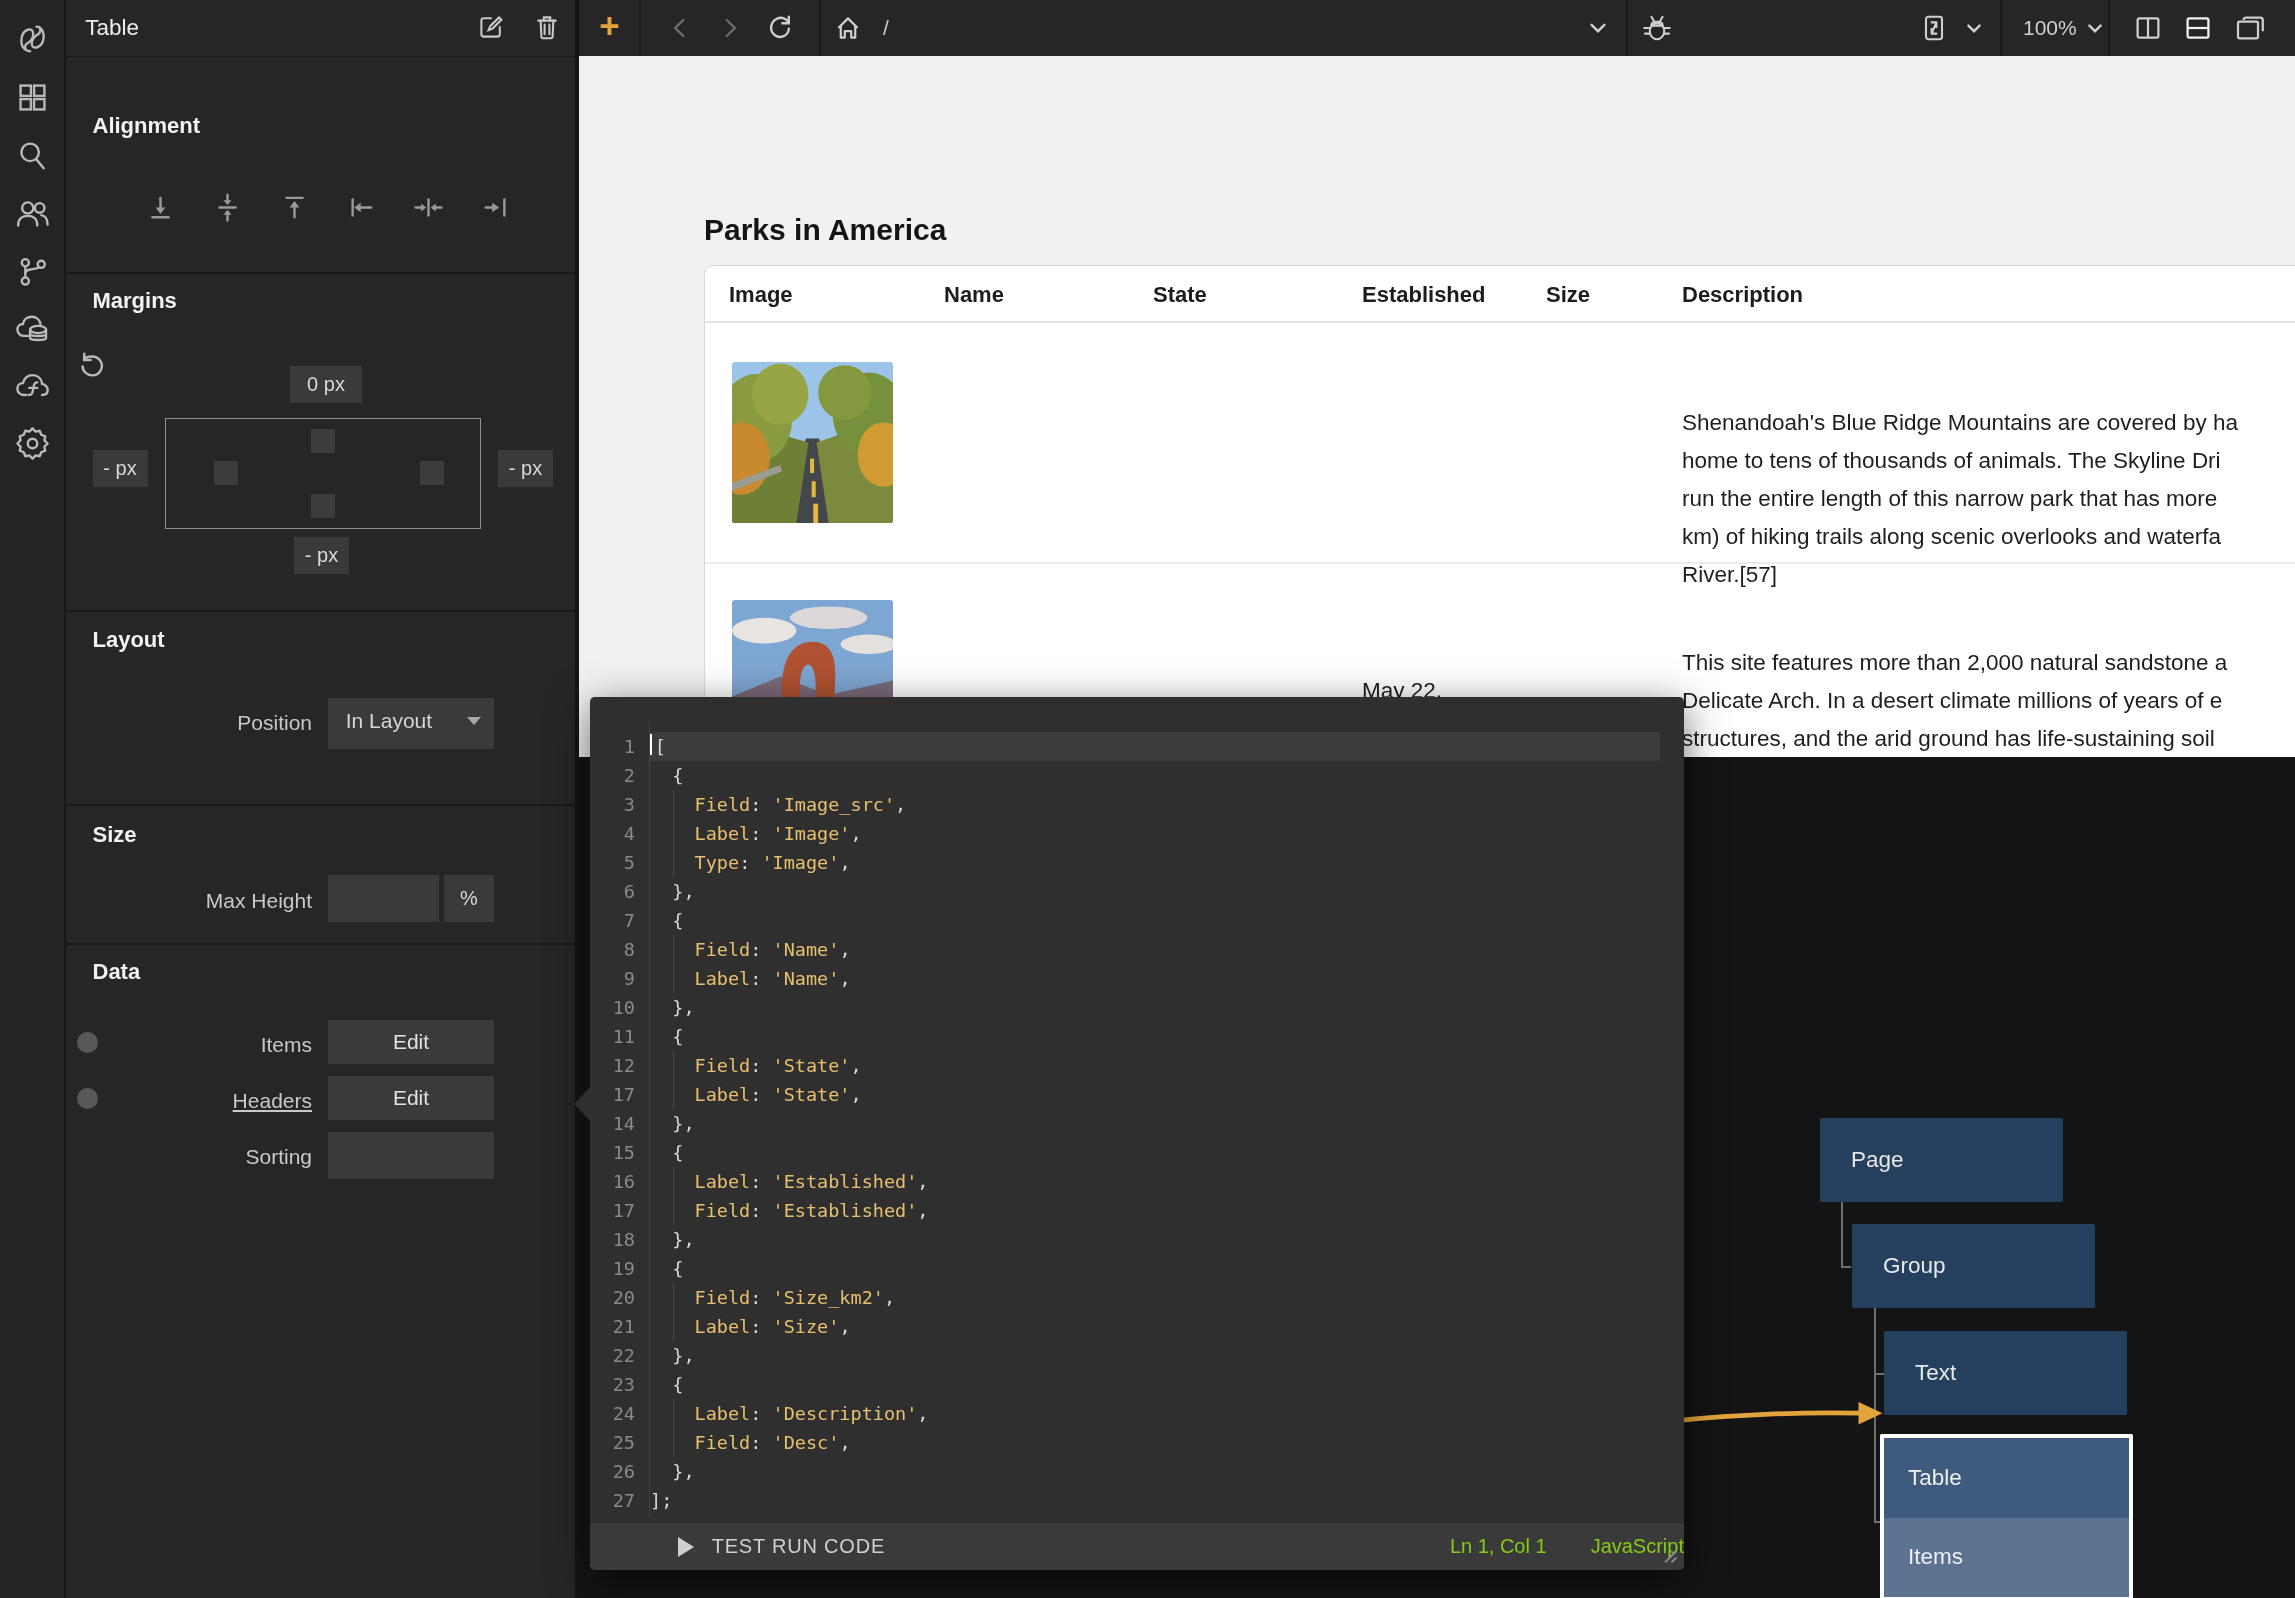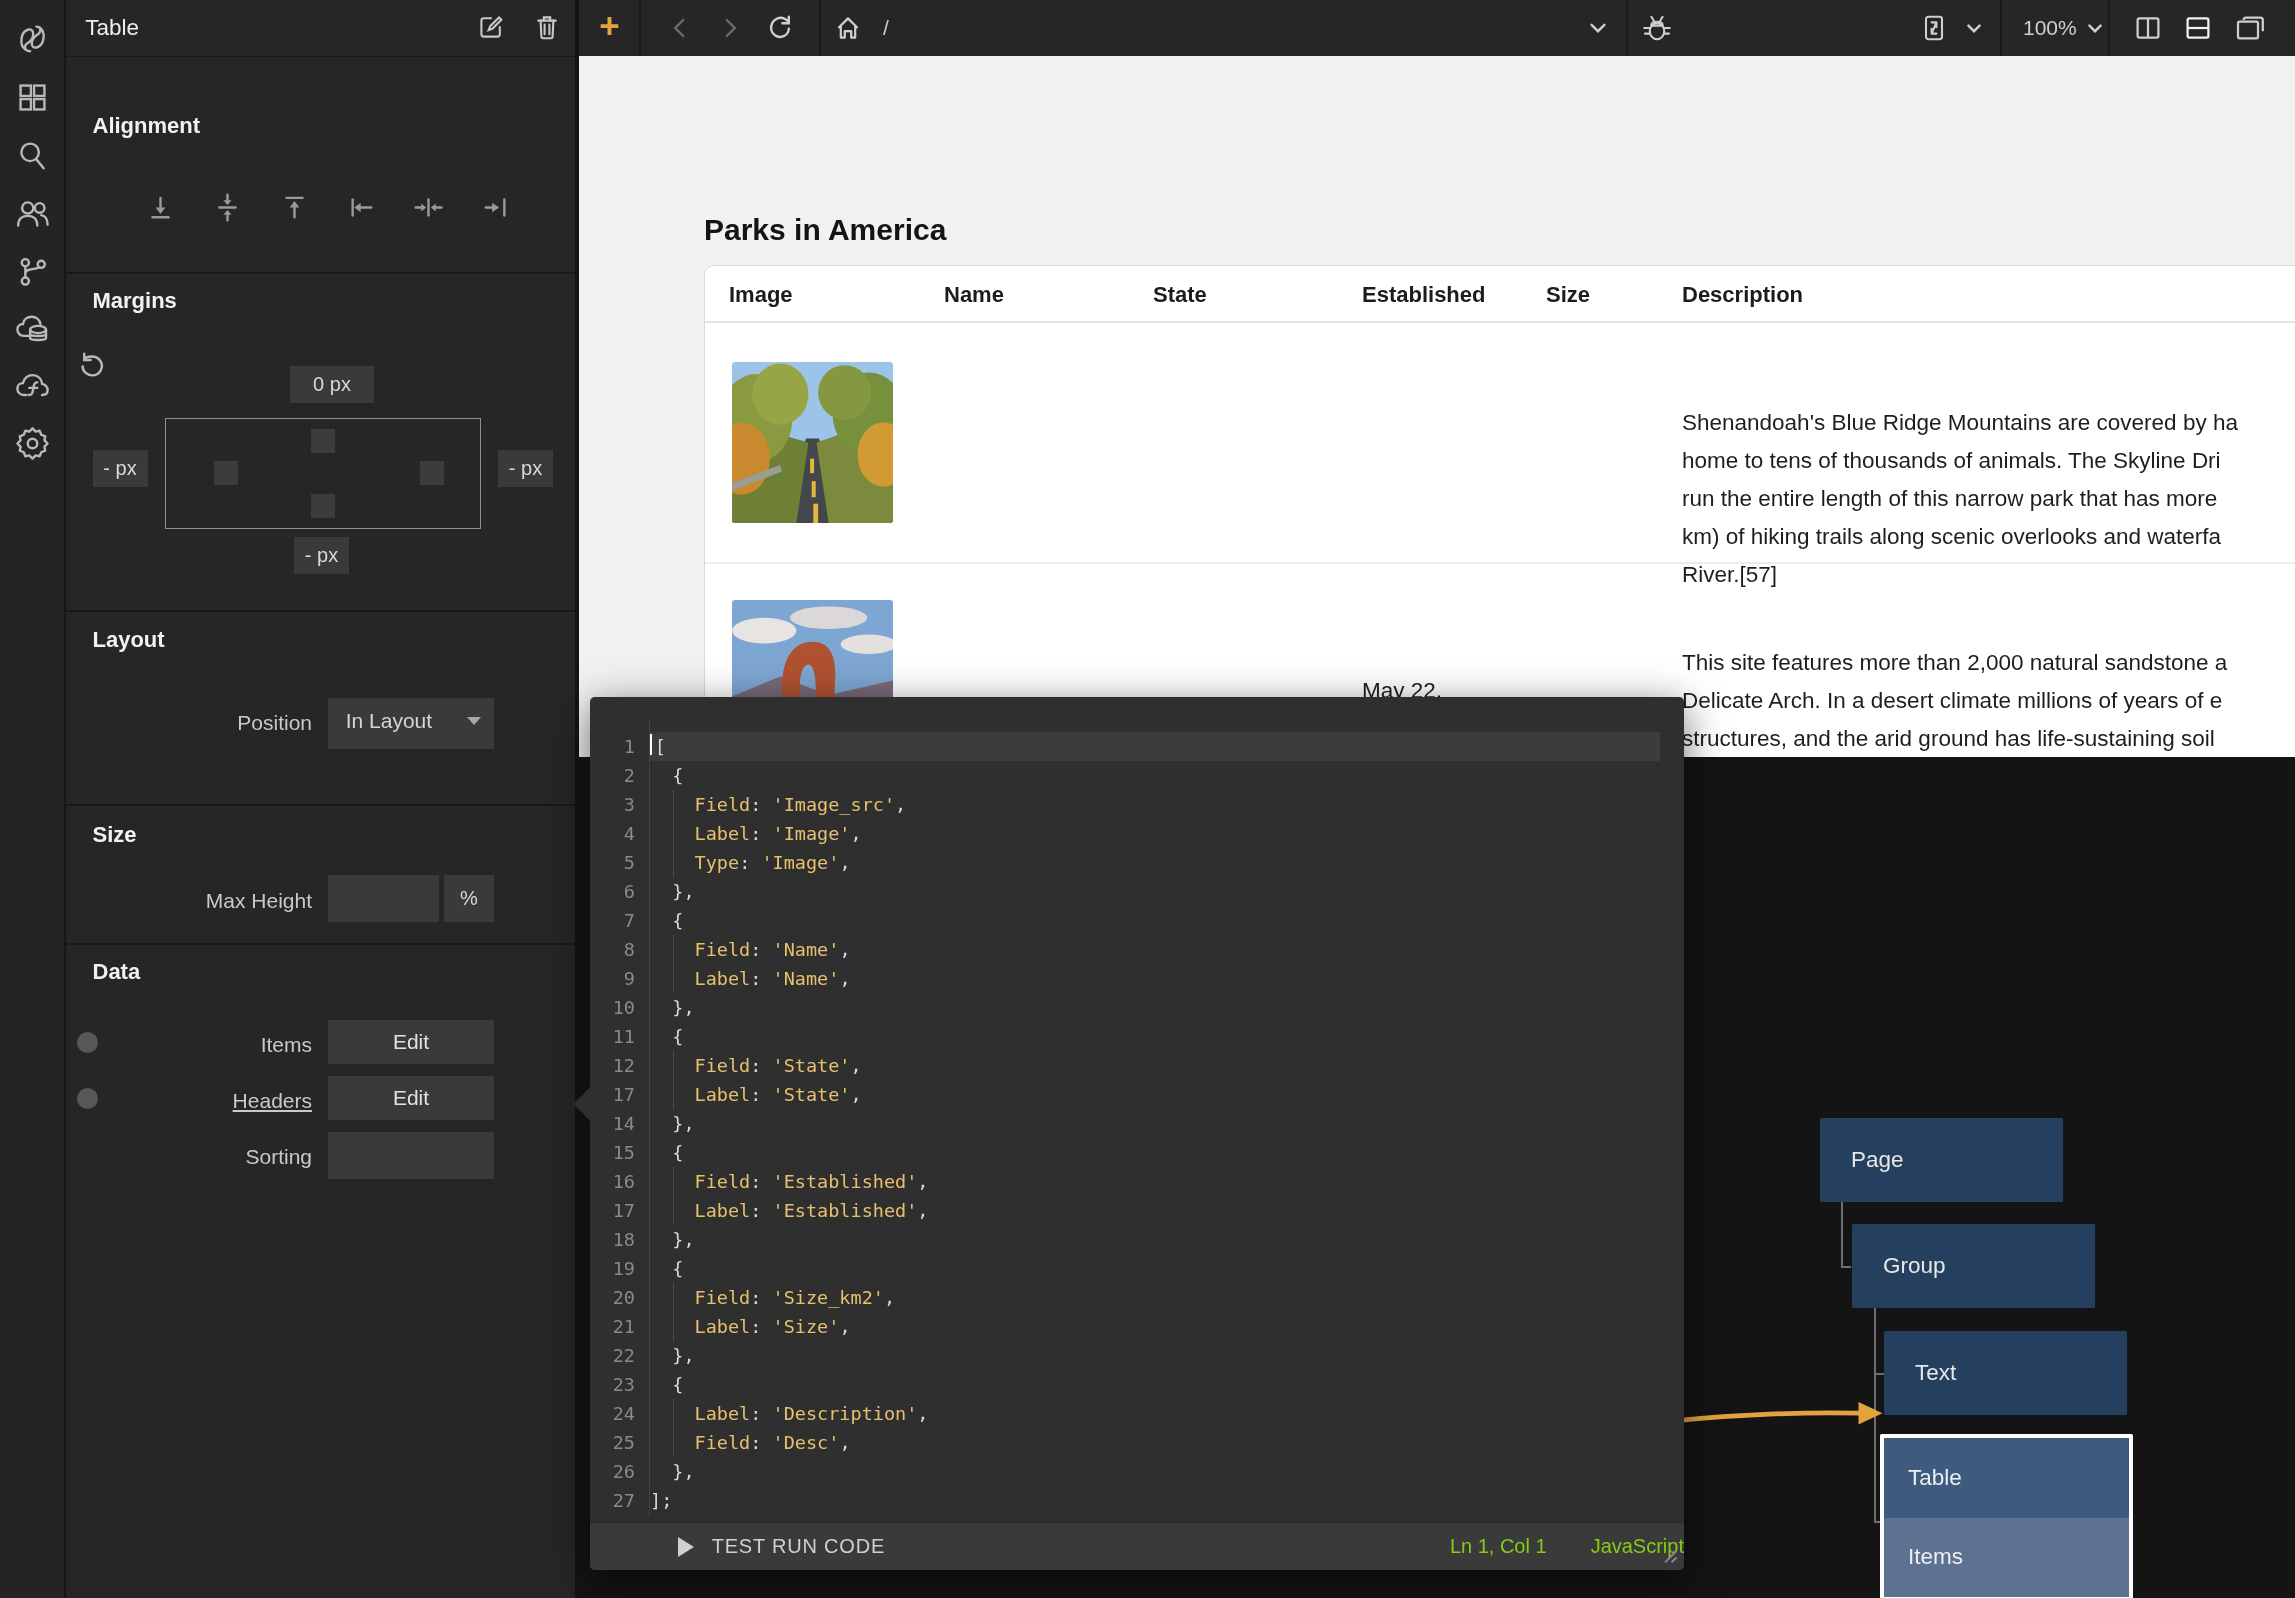--- a/index.html
+++ b/index.html
@@ -225,21 +225,21 @@
     </div>
     <div class="divider-h" style="top:272px;"></div>
 
     <span class="sec-label" style="top:288px;">Margins</span>
     <div class="reset-icon">
       <svg viewBox="0 0 36 36" fill="none" stroke="currentColor" stroke-width="3" stroke-linecap="round">
         <path d="M9 9 C12 5 24 3 29 11 C34 19 28 29 19 29 C12 29 7 24 7 18"></path>
         <path d="M9 2 V10 H17" fill="none"></path>
       </svg>
     </div>
-    <div class="chip" style="left:224px;top:366px;width:84px;height:37px;text-align:center;">0 px</div>
+    <div class="chip" style="left:224px;top:366px;width:72px;height:37px;text-align:center;">0 px</div>
     <div class="margin-box">
       <div class="handle" style="left:145px;top:9.7px;"></div>
       <div class="handle" style="left:48px;top:42px;"></div>
       <div class="handle" style="left:254px;top:42px;"></div>
       <div class="handle" style="left:145px;top:75px;"></div>
     </div>
     <div class="chip" style="left:26.5px;top:450px;width:55px;height:37px;">- px</div>
     <div class="chip" style="left:432px;top:450px;width:55px;height:37px;">- px</div>
     <div class="chip" style="left:228px;top:537px;width:55px;height:37px;">- px</div>
     <div class="divider-h" style="top:610px;"></div>
@@ -497,22 +497,22 @@
         <div class="code-line"><span>  },</span></div>
         <div class="code-line"><span>  {</span></div>
         <div class="code-line"><span class="indent-guide"></span><span>    </span><span class="tok-gold">Field</span><span>: </span><span class="tok-gold">'Name'</span><span>,</span></div>
         <div class="code-line"><span class="indent-guide"></span><span>    </span><span class="tok-gold">Label</span><span>: </span><span class="tok-gold">'Name'</span><span>,</span></div>
         <div class="code-line"><span>  },</span></div>
         <div class="code-line"><span>  {</span></div>
         <div class="code-line"><span class="indent-guide"></span><span>    </span><span class="tok-gold">Field</span><span>: </span><span class="tok-gold">'State'</span><span>,</span></div>
         <div class="code-line"><span class="indent-guide"></span><span>    </span><span class="tok-gold">Label</span><span>: </span><span class="tok-gold">'State'</span><span>,</span></div>
         <div class="code-line"><span>  },</span></div>
         <div class="code-line"><span>  {</span></div>
+        <div class="code-line"><span class="indent-guide"></span><span>    </span><span class="tok-gold">Label</span><span>: </span><span class="tok-gold">'Established'</span><span>,</span></div>
         <div class="code-line"><span class="indent-guide"></span><span>    </span><span class="tok-gold">Field</span><span>: </span><span class="tok-gold">'Established'</span><span>,</span></div>
-        <div class="code-line"><span class="indent-guide"></span><span>    </span><span class="tok-gold">Label</span><span>: </span><span class="tok-gold">'Established'</span><span>,</span></div>
         <div class="code-line"><span>  },</span></div>
         <div class="code-line"><span>  {</span></div>
         <div class="code-line"><span class="indent-guide"></span><span>    </span><span class="tok-gold">Field</span><span>: </span><span class="tok-gold">'Size_km2'</span><span>,</span></div>
         <div class="code-line"><span class="indent-guide"></span><span>    </span><span class="tok-gold">Label</span><span>: </span><span class="tok-gold">'Size'</span><span>,</span></div>
         <div class="code-line"><span>  },</span></div>
         <div class="code-line"><span>  {</span></div>
         <div class="code-line"><span class="indent-guide"></span><span>    </span><span class="tok-gold">Label</span><span>: </span><span class="tok-gold">'Description'</span><span>,</span></div>
         <div class="code-line"><span class="indent-guide"></span><span>    </span><span class="tok-gold">Field</span><span>: </span><span class="tok-gold">'Desc'</span><span>,</span></div>
         <div class="code-line"><span>  },</span></div>
         <div class="code-line"><span>];</span></div>

